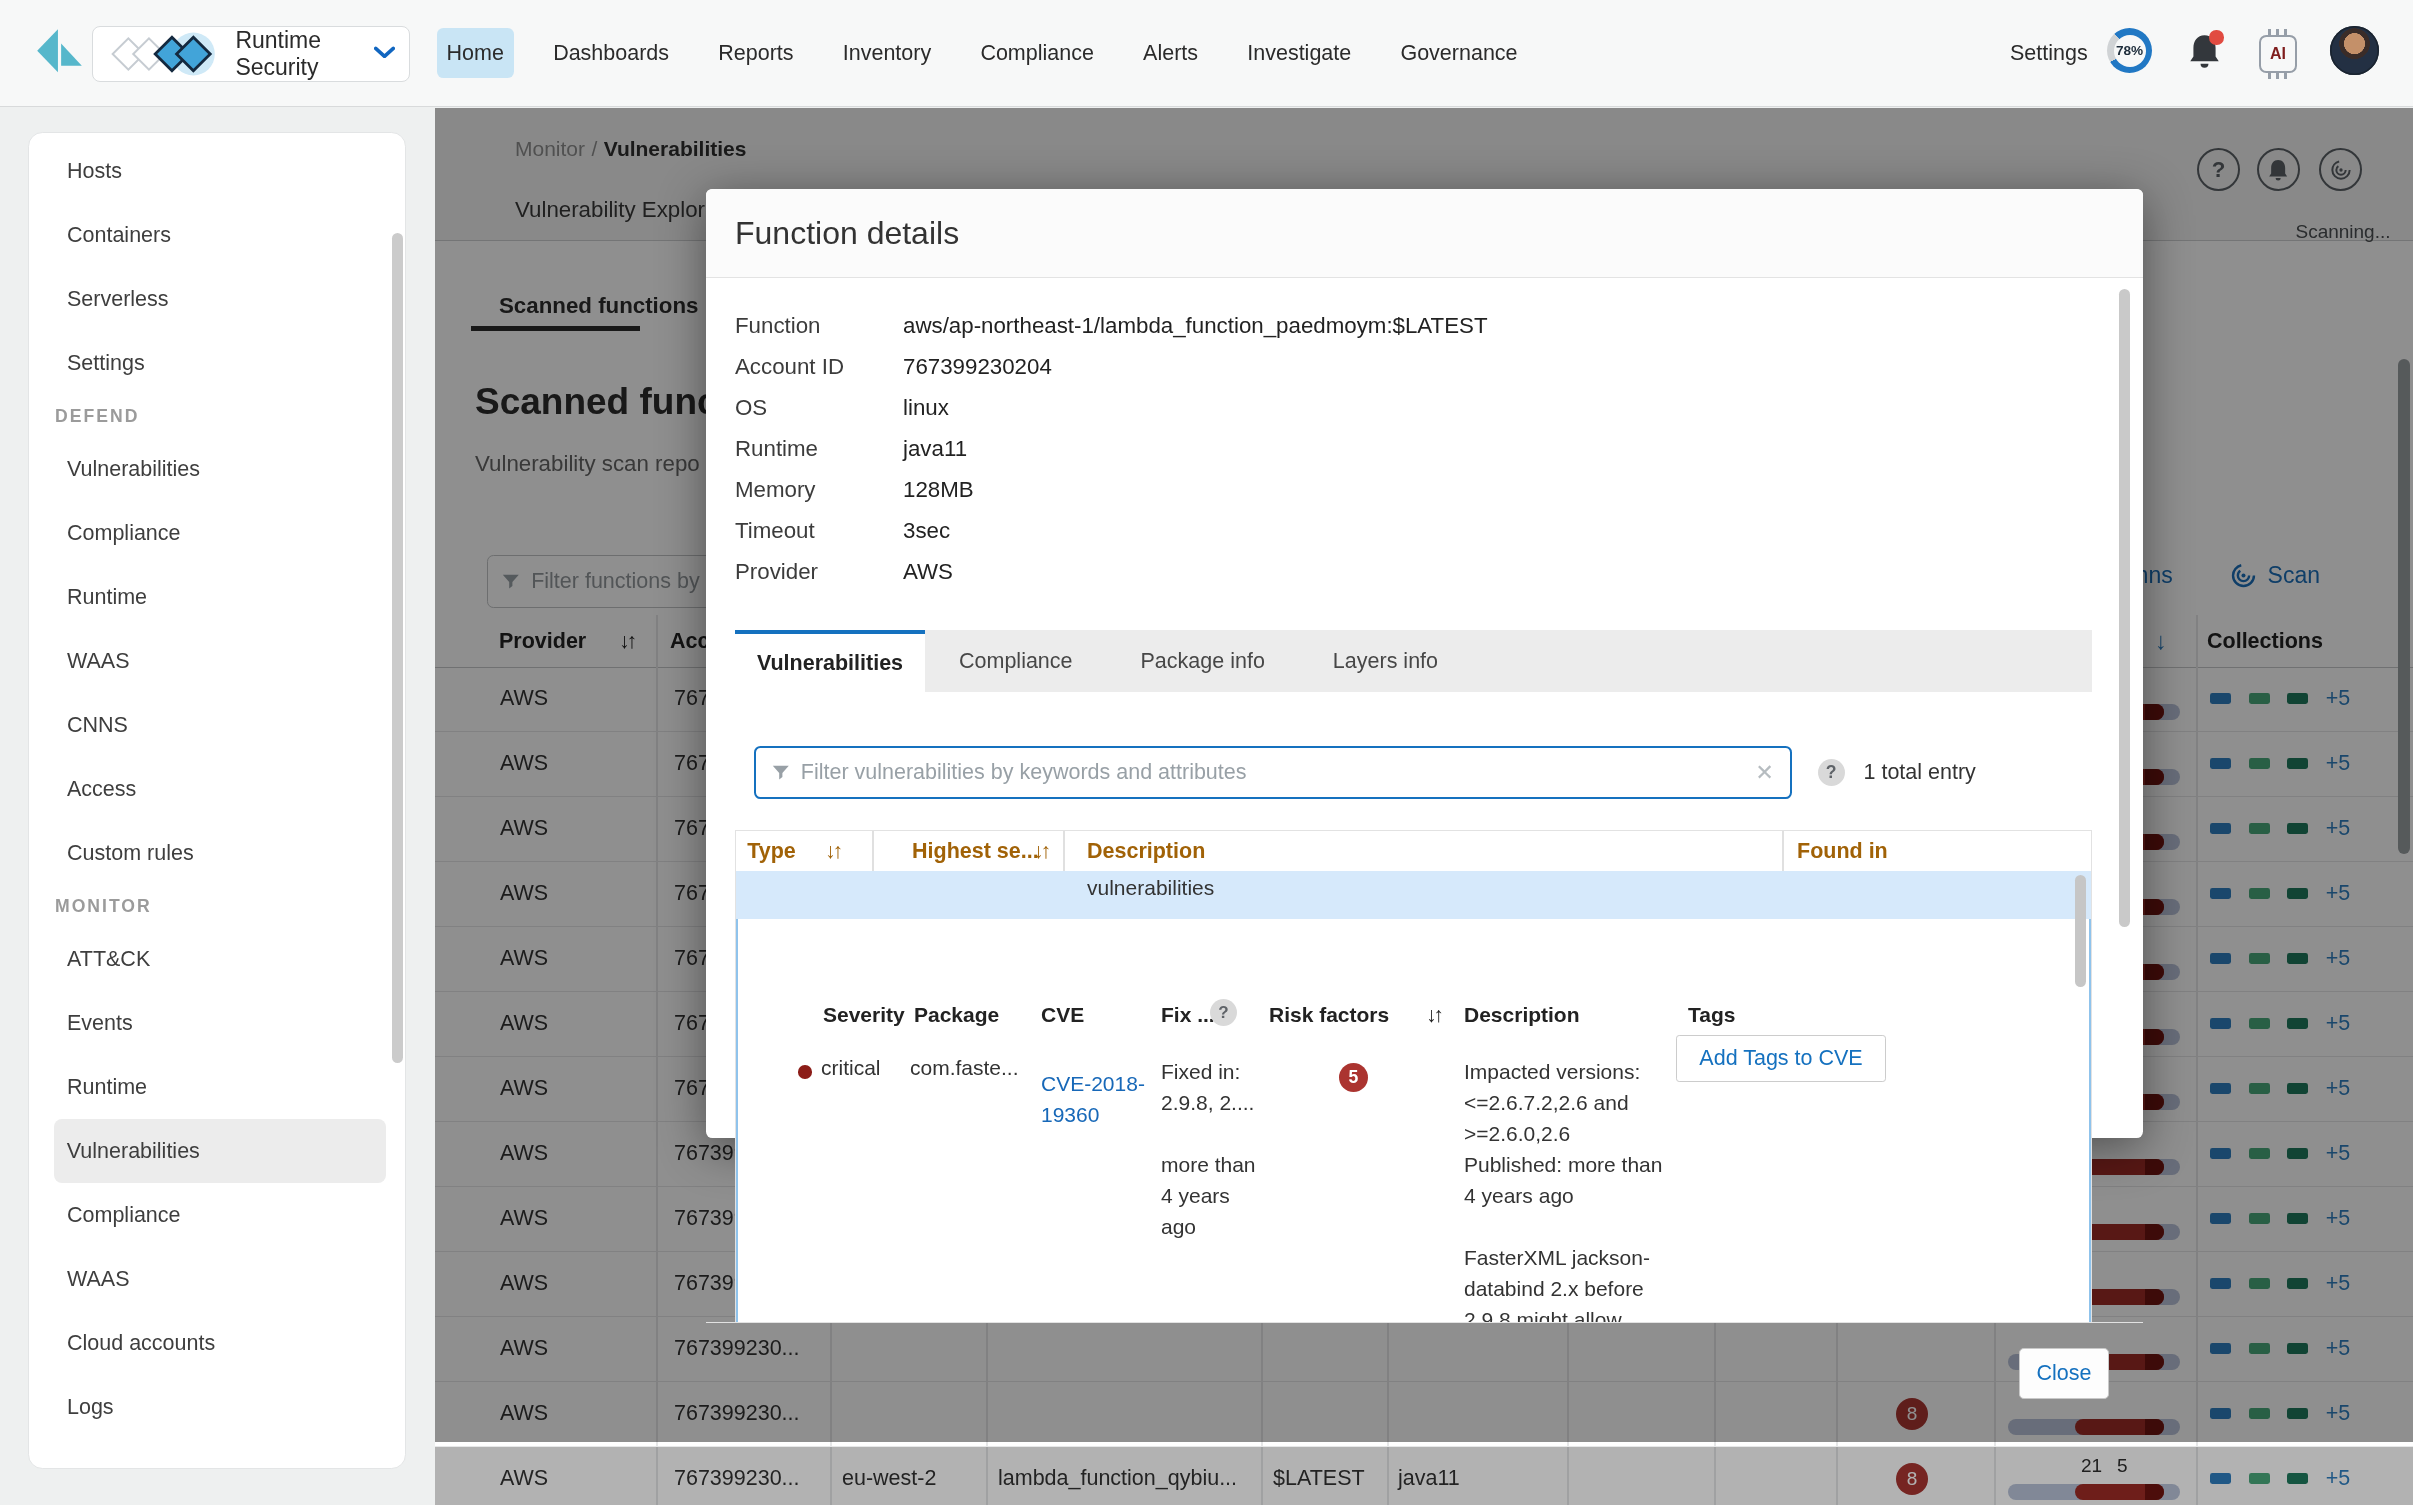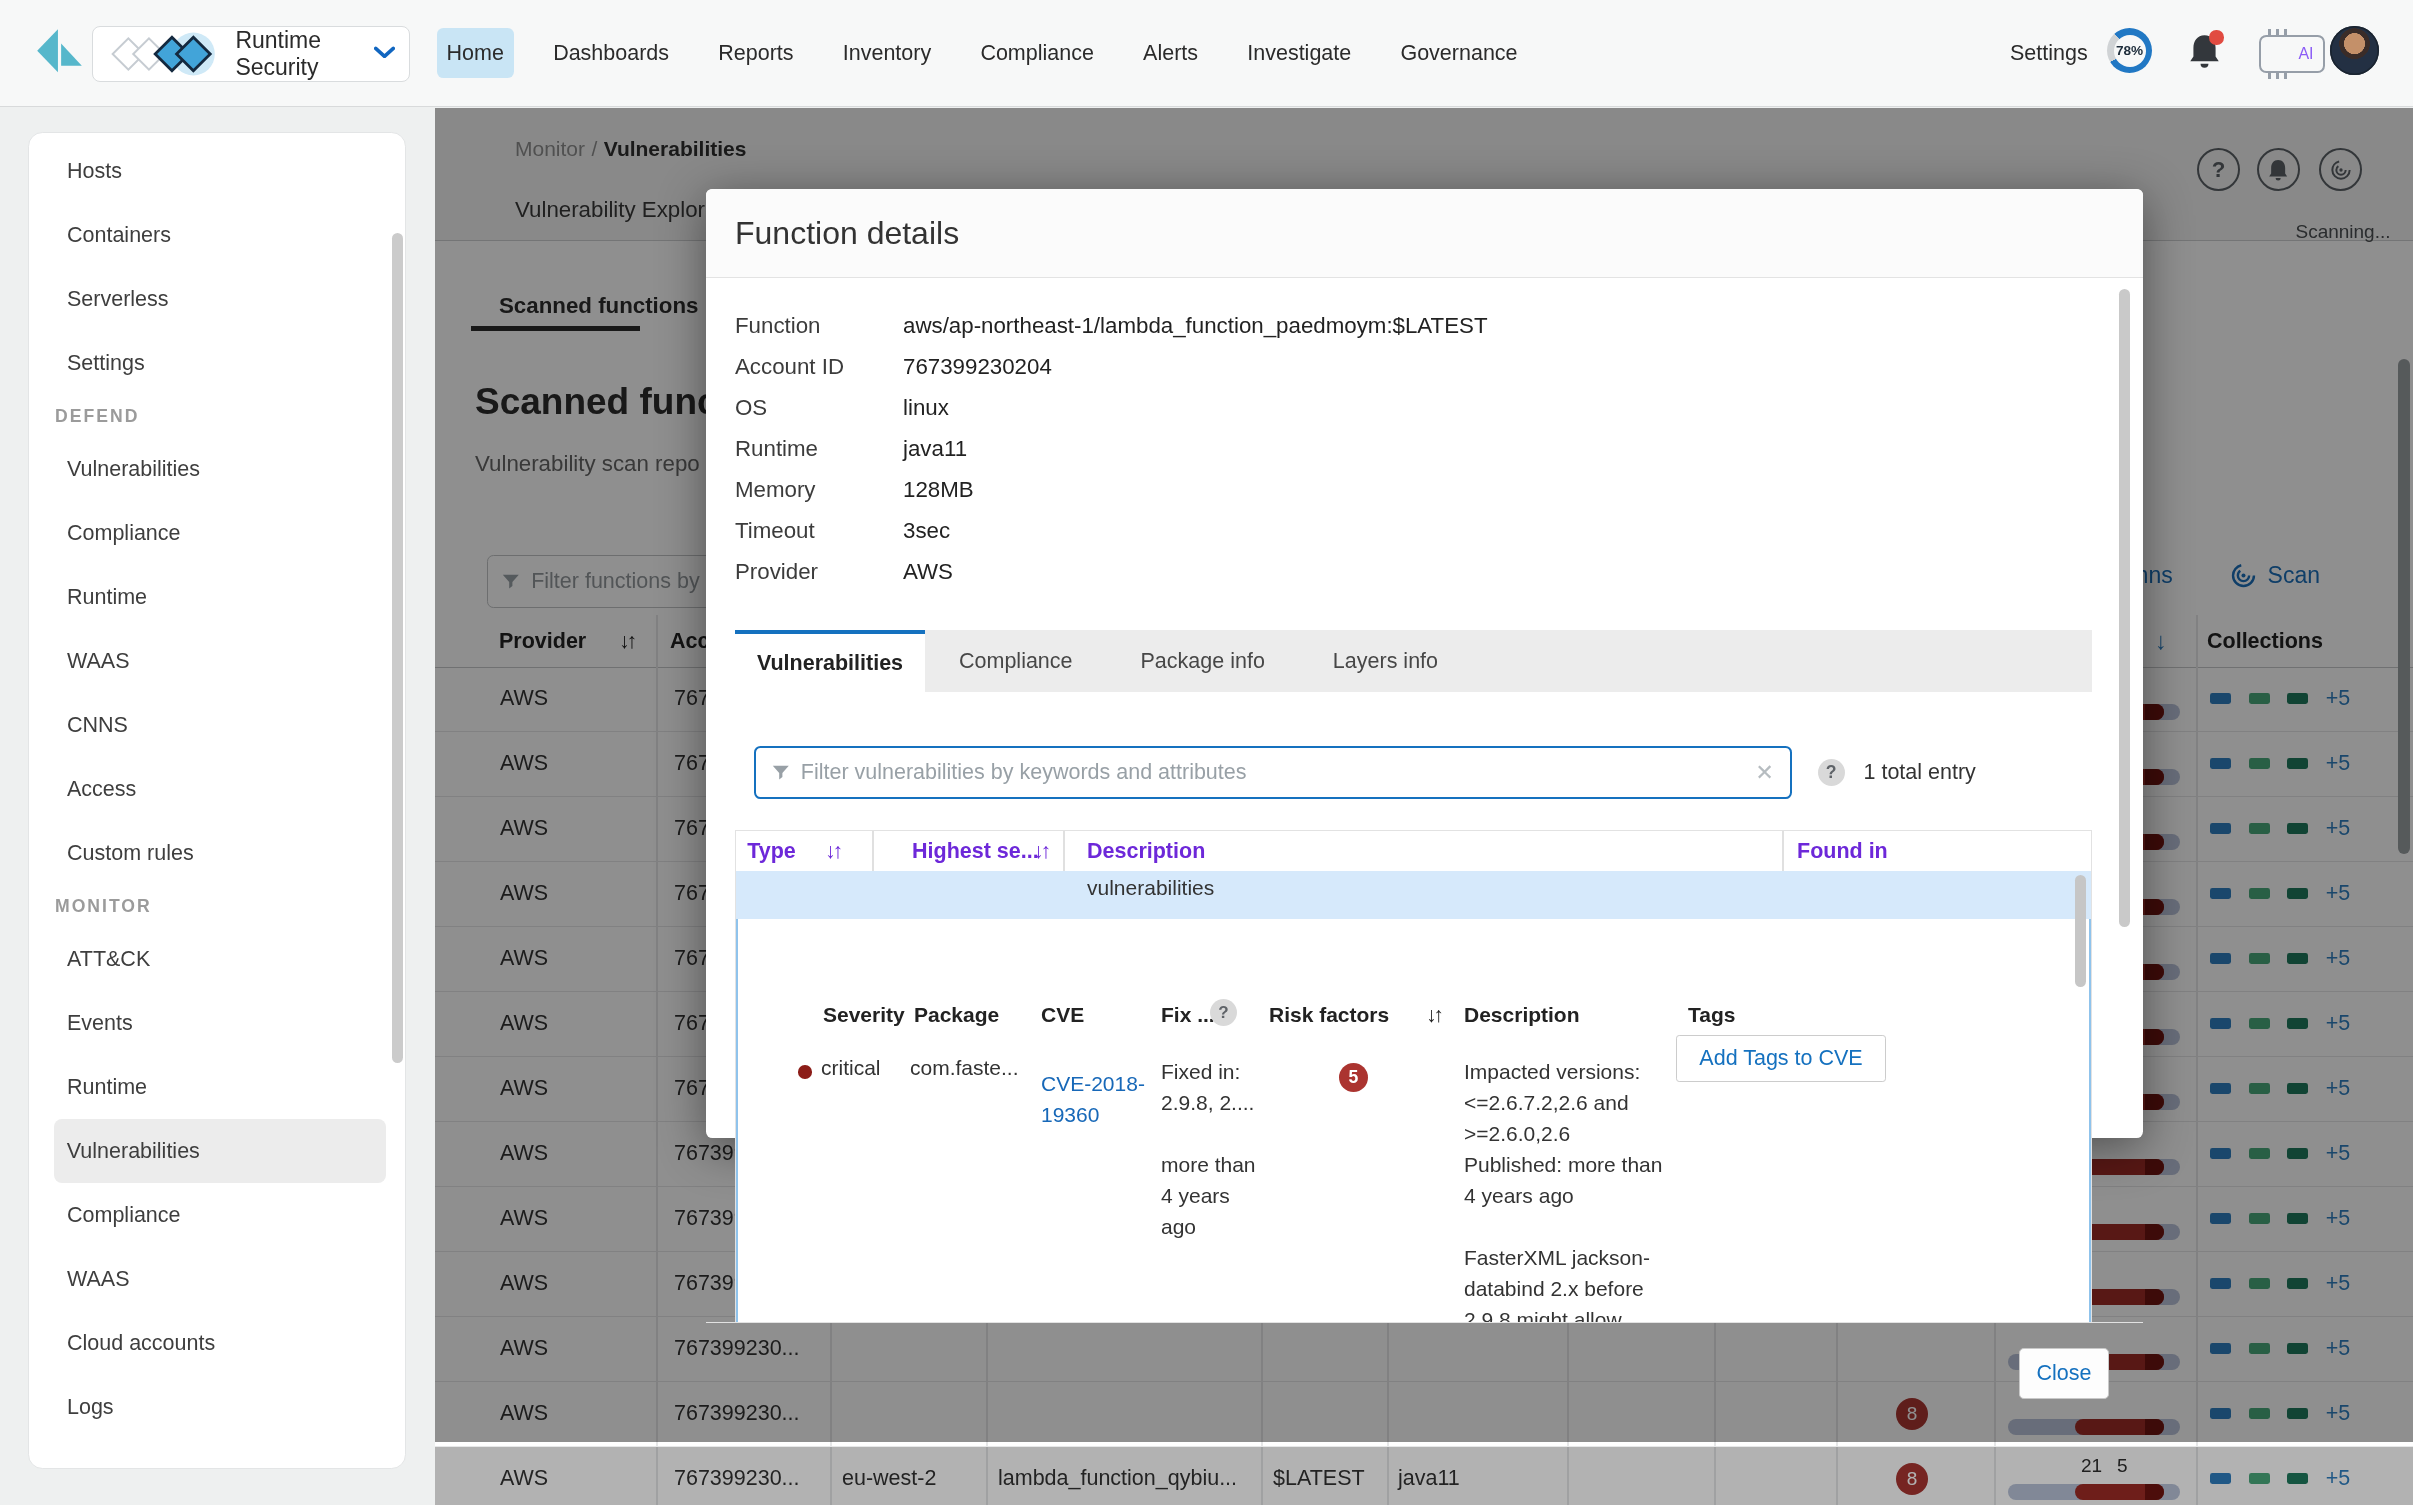--- a/index.html
+++ b/index.html
@@ -13,21 +13,21 @@
   .sw-label{font-size:23px;color:#2b2b2b;margin-left:3.2px;}
   .sw-chev{margin-left:auto;margin-right:14.4px;}
   .navlinks{position:absolute;left:437px;top:0;height:106px;display:flex;align-items:center;gap:30px;}
   .nav-link{font-size:21.5px;color:#2b2b2b;padding:12.8px 9.6px;border-radius:6.4px;cursor:pointer;white-space:nowrap;}
   .nav-link.active{background:#c9e5f5;}
   .nav-settings{position:absolute;left:2010px;top:0;height:106px;line-height:106px;font-size:21.5px;color:#2b2b2b;cursor:pointer;}
   .ring{position:absolute;left:2107px;top:28px;width:45px;height:45px;border-radius:50%;background:conic-gradient(from 318deg,#2178c4 0 281deg,#d0d3d5 281deg 360deg);display:flex;align-items:center;justify-content:center;cursor:pointer;}
   .ring-inner{width:32px;height:32px;border-radius:50%;background:#f7f8f8;display:flex;align-items:center;justify-content:center;font-size:13.6px;font-weight:bold;color:#1d2c3a;}
   .bell{position:absolute;left:2187px;top:32px;width:35px;height:40px;cursor:pointer;}
   .bell-dot{position:absolute;right:-1.6px;top:-1.6px;width:14.4px;height:14.4px;border-radius:50%;background:#e14b41;}
-  .ai{position:absolute;left:2259px;top:35px;width:34px;height:34px;border:2.4px solid #969ea8;border-radius:7.2px;color:#8b5cf6;font-weight:normal;font-size:16px;display:flex;align-items:center;justify-content:center;cursor:pointer;padding-left:28px;}
+  .ai{position:absolute;left:2259px;top:35px;width:34px;height:34px;border:2.4px solid #969ea8;border-radius:7.2px;color:#7f1d1d;font-weight:bold;font-size:16px;display:flex;align-items:center;justify-content:center;cursor:pointer;}
   .ai::before,.ai::after{content:"";position:absolute;left:7.2px;width:3.2px;height:5.6px;background:#969ea8;box-shadow:8px 0 #969ea8,16px 0 #969ea8;}
   .ai::before{top:-8px;}.ai::after{bottom:-8px;}
   .avatar{position:absolute;left:2330px;top:25.5px;width:49px;height:49px;border-radius:50%;background:radial-gradient(circle at 50% 36%,#c49069 0 26%,#3a2c28 27% 38%,#233043 39%);box-shadow:inset 0 0 0 1.6px #1a2430;cursor:pointer;}
 
   
   .sidebar-card{position:absolute;left:28px;top:132px;width:378px;height:1337px;background:#fff;border:1.6px solid #e3e5e6;border-radius:14.4px;box-sizing:border-box;padding-top:6.4px;overflow:hidden;}
   .sb-item{height:64px;line-height:64px;padding-left:38px;font-size:21.5px;color:#3e3e3e;cursor:pointer;white-space:nowrap;}
   .sb-item.selected{background:#ececec;border-radius:8px;margin:0 19px 0 25px;padding-left:12.8px;}
   .sb-section{height:42px;line-height:42px;padding-left:26px;font-size:17.6px;color:#9b9b9b;letter-spacing:2px;font-weight:bold;}
   .sb-thumb{position:absolute;right:2.4px;top:100px;width:10.4px;height:830px;background:#cbcbcb;border-radius:5.6px;cursor:grab;}
@@ -88,21 +88,21 @@
   .mtab{height:62px;display:flex;align-items:center;justify-content:center;padding:0 34px;font-size:21.5px;color:#474747;box-sizing:border-box;cursor:pointer;}
   .mtab.active{background:#fff;border-top:4px solid #1571bf;font-weight:bold;color:#222;width:190px;padding:0;}
   .m-filterrow{position:absolute;left:29px;top:557px;width:1357px;height:53px;display:flex;align-items:center;padding-left:19px;}
   .m-filter{width:1038px;height:53px;border:2.4px solid #1571bf;border-radius:6.4px;box-sizing:border-box;background:#fff;display:flex;align-items:center;padding:0 16px;gap:11.2px;cursor:text;}
   .m-filter .ph{flex:1;color:#98a0a6;font-size:21.5px;white-space:nowrap;overflow:hidden;}
   .clear-x{color:#b6bcc0;font-size:22.3px;cursor:pointer;}
   .qmark{width:27px;height:27px;border-radius:50%;background:#d9d9d9;color:#5f6368;font-size:17.6px;font-weight:bold;display:flex;align-items:center;justify-content:center;margin-left:25.5px;cursor:pointer;}
   .m-total{font-size:21.5px;color:#333;margin-left:19px;}
   .m-table{position:absolute;left:29px;top:641px;width:1357px;height:493px;border:0.8px solid #e2e2e2;box-sizing:border-box;overflow:hidden;}
   .m-thead{position:relative;height:40px;border-bottom:0.8px solid #ddd;}
-  .m-thead .th{position:absolute;top:0;line-height:40px;font-size:21.5px;font-weight:bold;color:#6d28d9;}
+  .m-thead .th{position:absolute;top:0;line-height:40px;font-size:21.5px;font-weight:bold;color:#a16207;}
   .th-type{left:11.2px;}.th-type-sort{left:89px;}.th-sev{left:176px;}.th-sev-sort{left:297px;}.th-desc{left:351px;}.th-found{left:1061px;}
   .mdv{position:absolute;top:0;height:88px;width:1.6px;background:#e0e0e0;}
   .mdv1{left:136px;}.mdv2{left:327px;}.mdv3{left:1046px;}
   .m-selrow{position:absolute;left:0;top:40px;width:1355px;height:48px;background:#d6e9fb;cursor:pointer;}
   .m-selrow .txt{position:absolute;left:351px;top:4.8px;font-size:21px;color:#333;}
   .m-expanded{position:absolute;left:0;top:88px;width:1355px;height:405px;border-left:2.4px solid #8fc3ec;border-right:2.4px solid #8fc3ec;background:#fff;box-sizing:border-box;}
   .m-expanded .nh{position:absolute;top:80px;line-height:31px;font-size:21px;font-weight:bold;color:#222;}
   .nh-sev{left:56px;margin-left:29px;}.nh-pkg{left:176px;}.nh-cve{left:303px;}.nh-fix{left:423px;}.nh-risk{left:531px;}.nh-risk-sort{left:688px;top:80px;}.nh-desc{left:726px;}.nh-tags{left:950px;}
   .nq{position:absolute;left:472px;top:80px;width:27px;height:27px;border-radius:50%;background:#d9d9d9;color:#5f6368;font-size:17px;font-weight:bold;display:flex;align-items:center;justify-content:center;cursor:pointer;}
   .addtags{position:absolute;left:938px;top:116px;width:208px;height:45px;border:1.6px solid #ccc;border-radius:3.2px;background:#fff;color:#1571bf;font-size:21.5px;display:flex;align-items:center;justify-content:center;cursor:pointer;}

